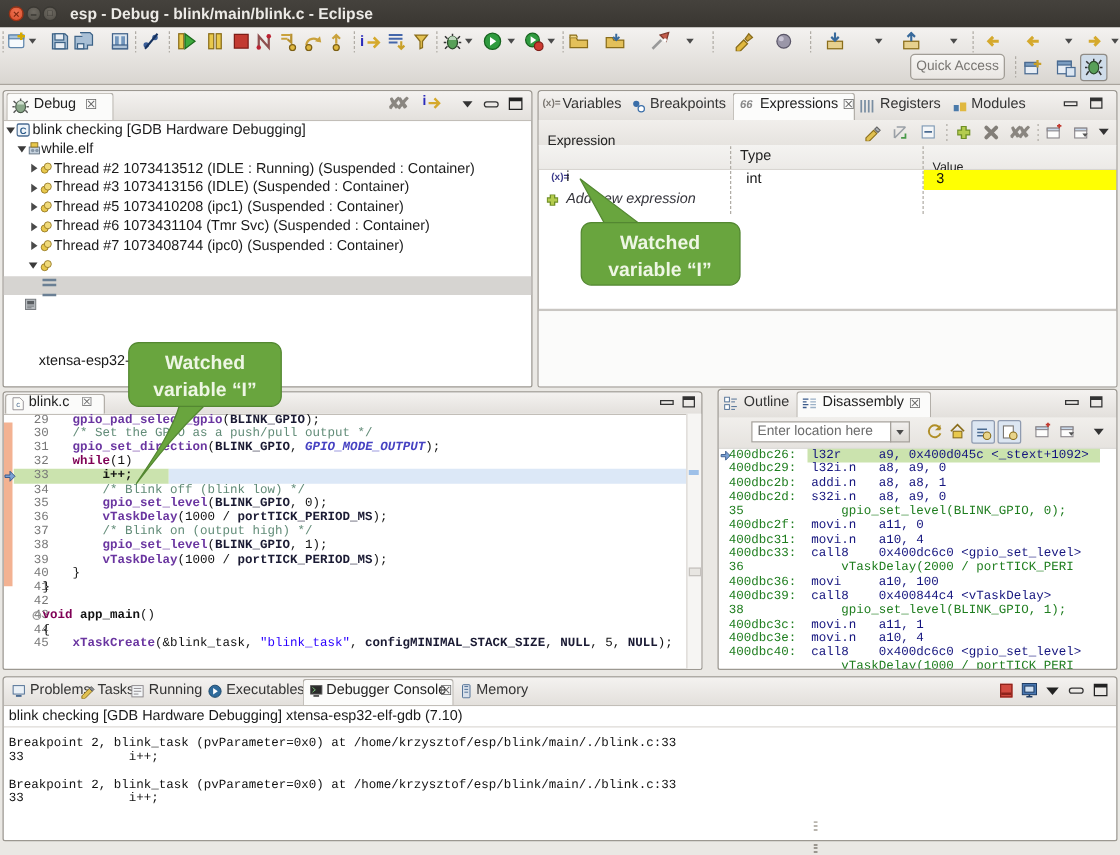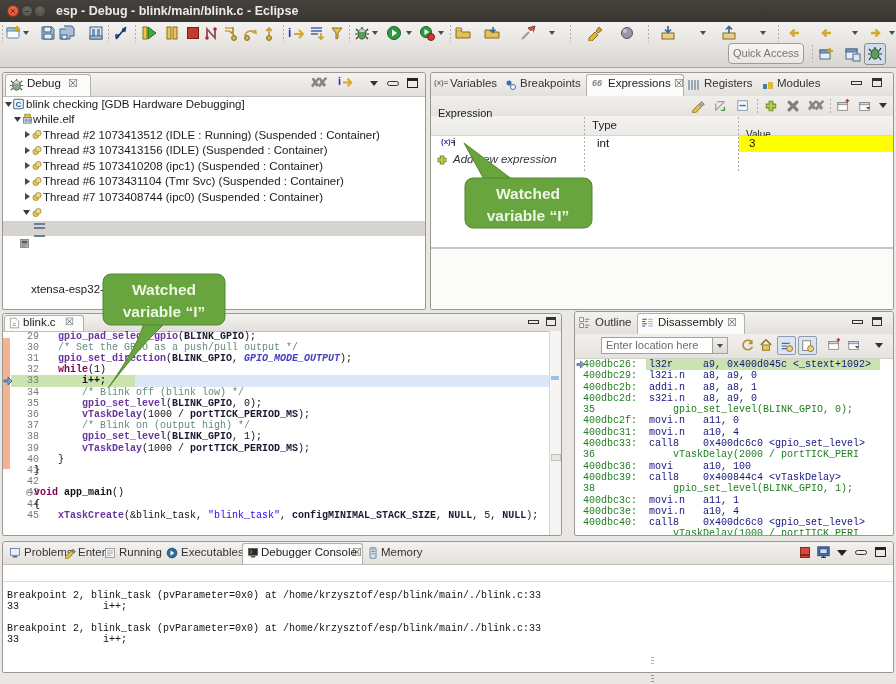--- a/index.html
+++ b/index.html
@@ -501,21 +501,21 @@
   <div class="tabrow" style="height:22px;"></div>
   <svg class="abs" style="left:6px;top:5px;width:12px;height:12px;" viewBox="0 0 16 16">
       <rect x="2" y="2" width="12" height="9" fill="#eaf0f6" stroke="#4a6b92"></rect>
       <rect x="5" y="12" width="6" height="2" fill="#4a6b92"></rect>
     </svg>
   <div class="abs tlab" style="left:21px;top:4px;color:#333;">Problems</div>
   <svg class="abs" style="left:61px;top:5px;width:12px;height:12px;" viewBox="0 0 16 16">
       <path d="M2 13l8-8 3 3-8 8H2z" fill="#e0c050" stroke="#8a6d1a"></path>
       <path d="M10 5l2-2 3 3-2 2z" fill="#8a8e92" stroke="#555"></path>
     </svg>
-  <div class="abs tlab" style="left:75px;top:4px;color:#333;">Enter</div>
+  <div class="abs tlab" style="left:75px;top:4px;color:#333;">Tasks</div>
   <svg class="abs" style="left:101px;top:5px;width:12px;height:12px;" viewBox="0 0 16 16">
       <rect x="2" y="2" width="12" height="12" fill="#f4f6f8" stroke="#8a868a"></rect>
       <path d="M4 5h8M4 8h8M4 11h5" stroke="#8a868a"></path>
     </svg>
   <div class="abs tlab" style="left:116px;top:4px;color:#333;">Running</div>
   <svg class="abs" style="left:163px;top:5px;width:12px;height:12px;" viewBox="0 0 16 16">
       <circle cx="8" cy="8" r="6.5" fill="#2f6b9b" stroke="#1a4468"></circle>
       <path d="M6 4.5L11 8l-5 3.5z" fill="#fff"></path>
     </svg>
   <div class="abs tlab" style="left:178px;top:4px;color:#333;">Executables</div>
@@ -536,20 +536,21 @@
       <div style="margin-top:6px;height:2px;background:#8e241c;"></div>
     </div>
   <svg class="abs" style="left:814px;top:4px;width:13px;height:13px;" viewBox="0 0 16 16">
       <rect x="1" y="1" width="14" height="11" fill="#4a78b2" stroke="#1e3c64"></rect>
       <rect x="3.5" y="3.5" width="9" height="6" fill="#cfe0f2" stroke="#1e3c64"></rect>
       <path d="M8 12v2M5 14h6" stroke="#1e3c64" stroke-width="1.6"></path>
     </svg>
   <div class="abs" style="left:834px;top:8px;width:0;height:0;border-left:5px solid transparent;border-right:5px solid transparent;border-top:6px solid #222;"></div>
   <div class="abs" style="left:852px;top:8px;width:12px;height:5px;border:1.5px solid #333;border-radius:2.5px;box-sizing:border-box;"></div>
   <div class="abs" style="left:872px;top:5px;width:11px;height:10px;border:1.5px solid #222;border-top-width:3.5px;box-sizing:border-box;"></div>
+  <div class="abs" style="left:4px;top:25px;font-size:11.5px;color:#1a1a1a;white-space:nowrap;">blink checking [GDB Hardware Debugging] xtensa-esp32-elf-gdb (7.10)</div>
   <div class="abs" style="left:0;top:39px;width:890px;height:1px;background:#dddad6;"></div>
   <div class="mono abs" style="left:4px;top:48px;line-height:11px;color:#111;">Breakpoint 2, blink_task (pvParameter=0x0) at /home/krzysztof/esp/blink/main/./blink.c:33
 33              i++;
 
 Breakpoint 2, blink_task (pvParameter=0x0) at /home/krzysztof/esp/blink/main/./blink.c:33
 33              i++;</div>
 </div>
 
 <div class="abs" style="left:651px;top:675px;width:3px;height:8px;background:repeating-linear-gradient(#9a968f 0 1.5px,transparent 1.5px 3px);"></div>
 <div class="abs" style="left:651px;top:657px;width:3px;height:8px;background:repeating-linear-gradient(#b9b5ae 0 1.5px,transparent 1.5px 3px);"></div>

